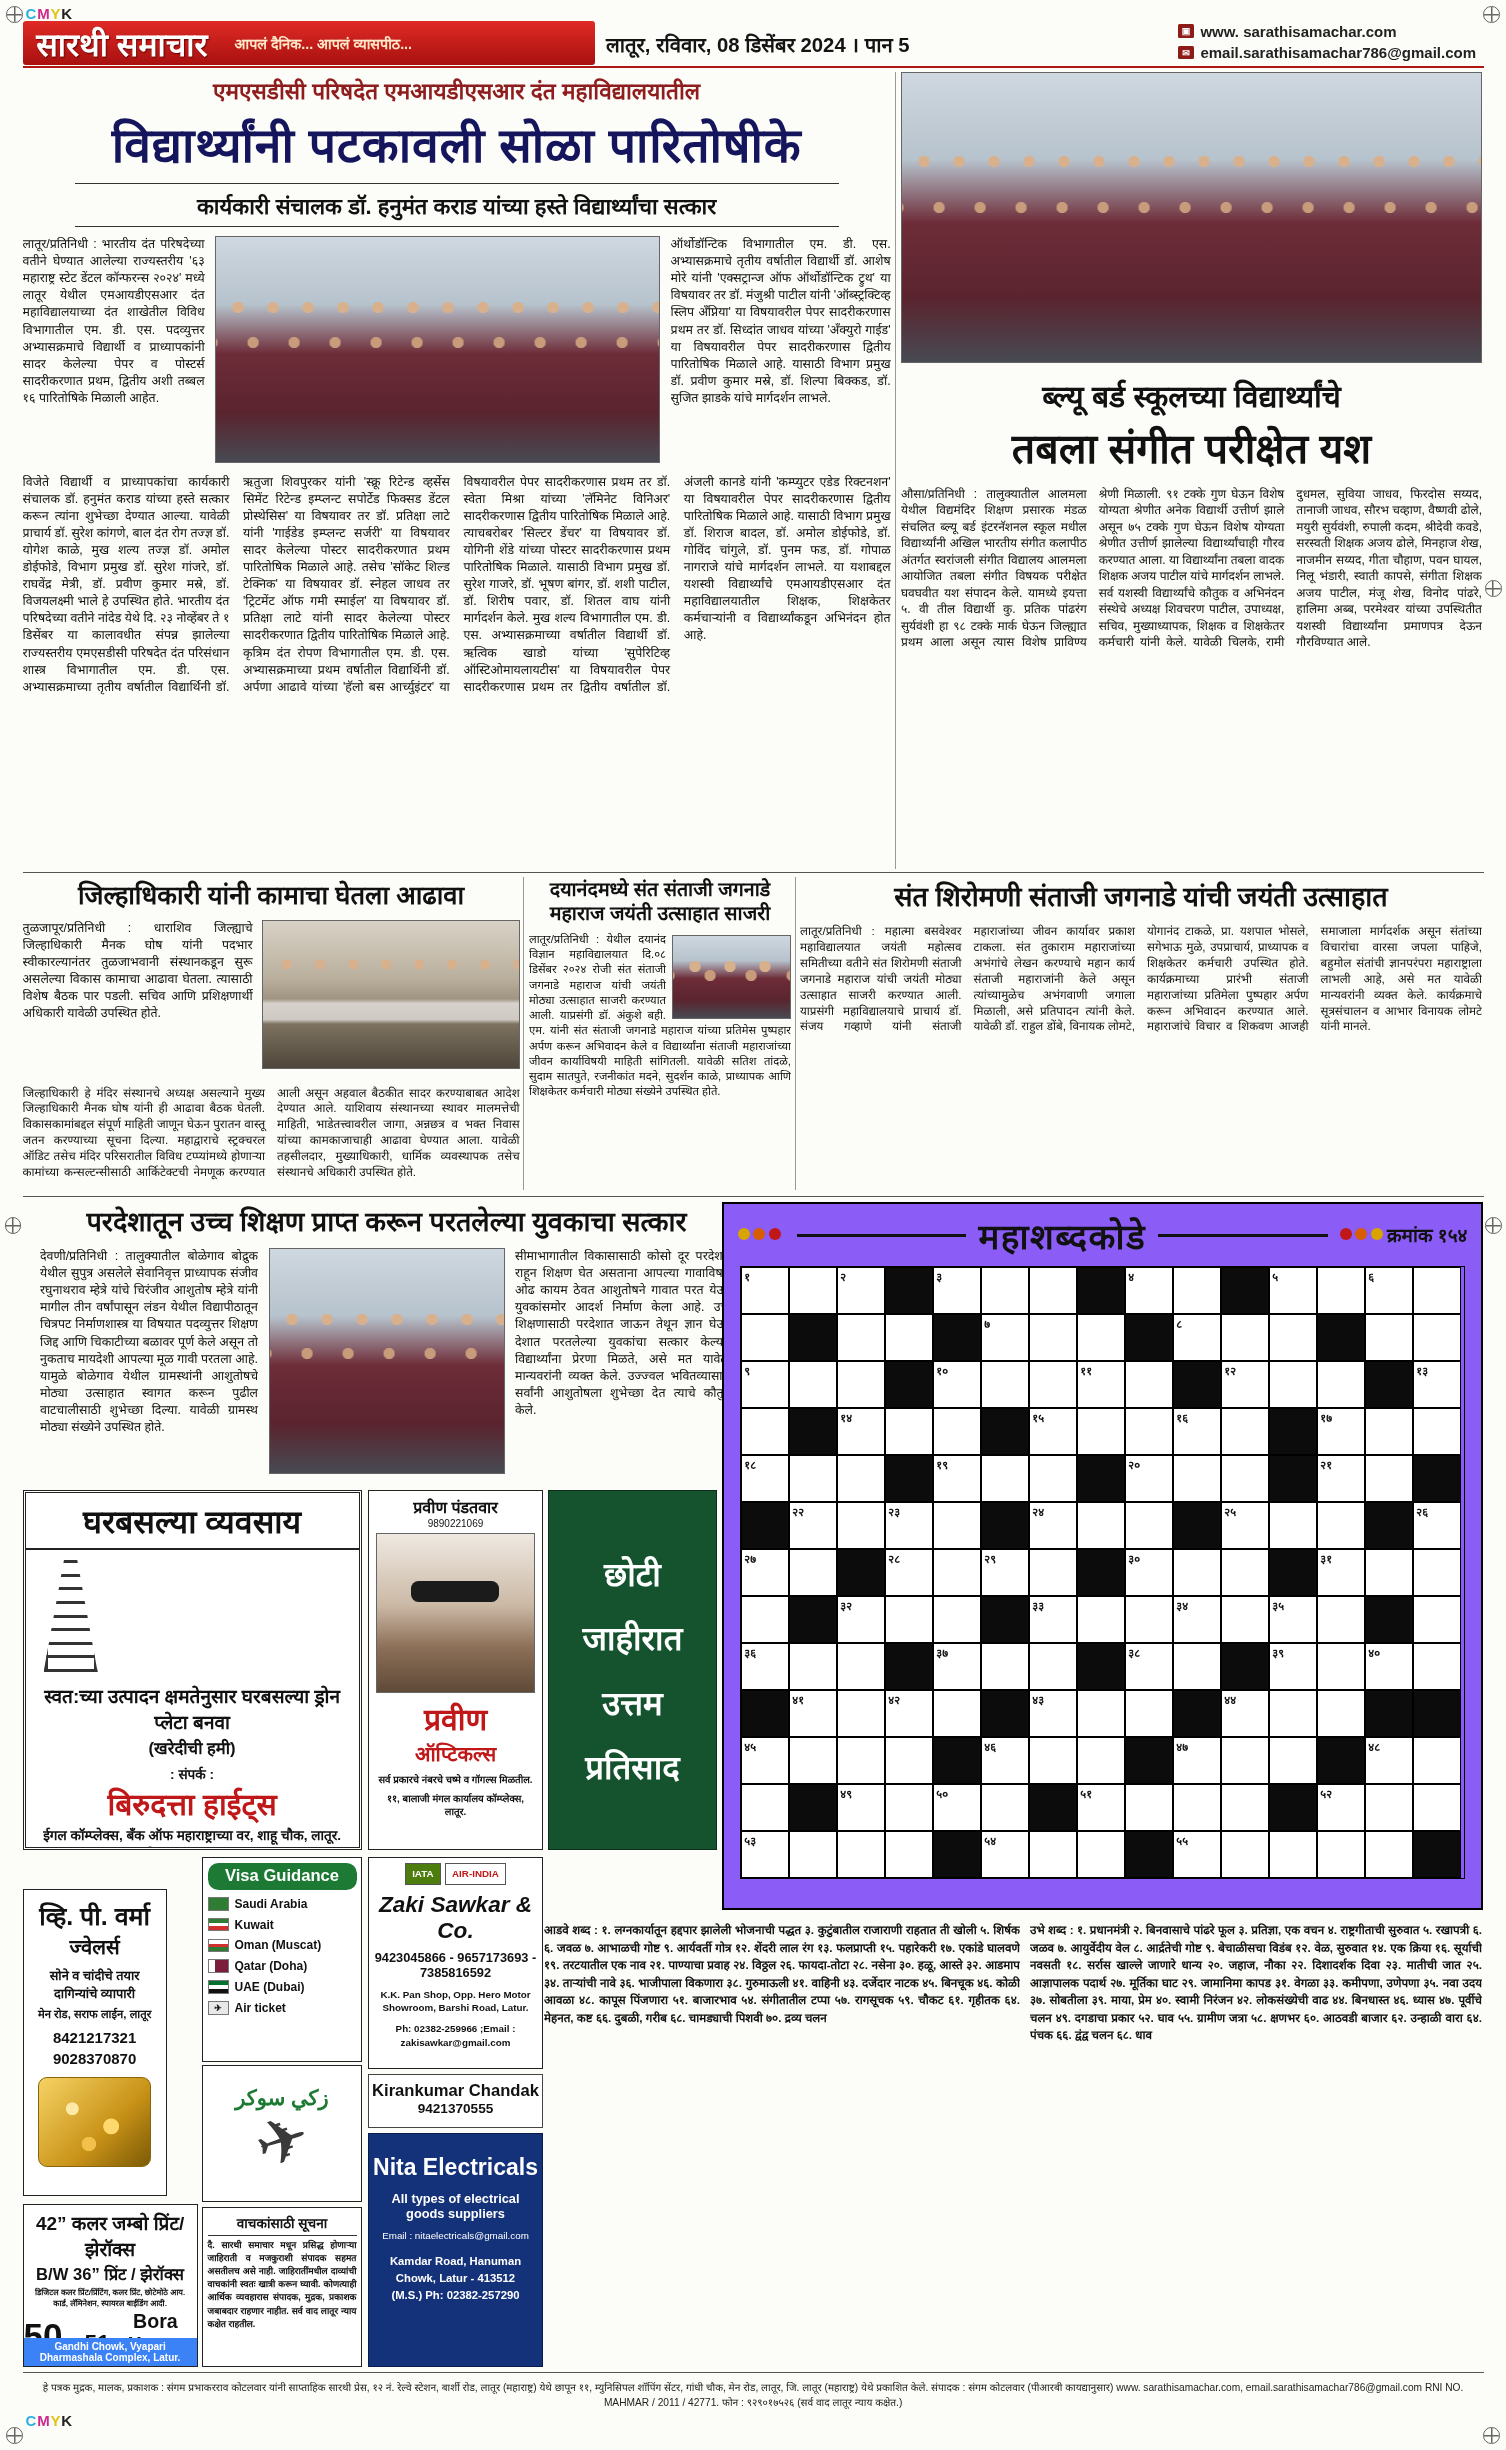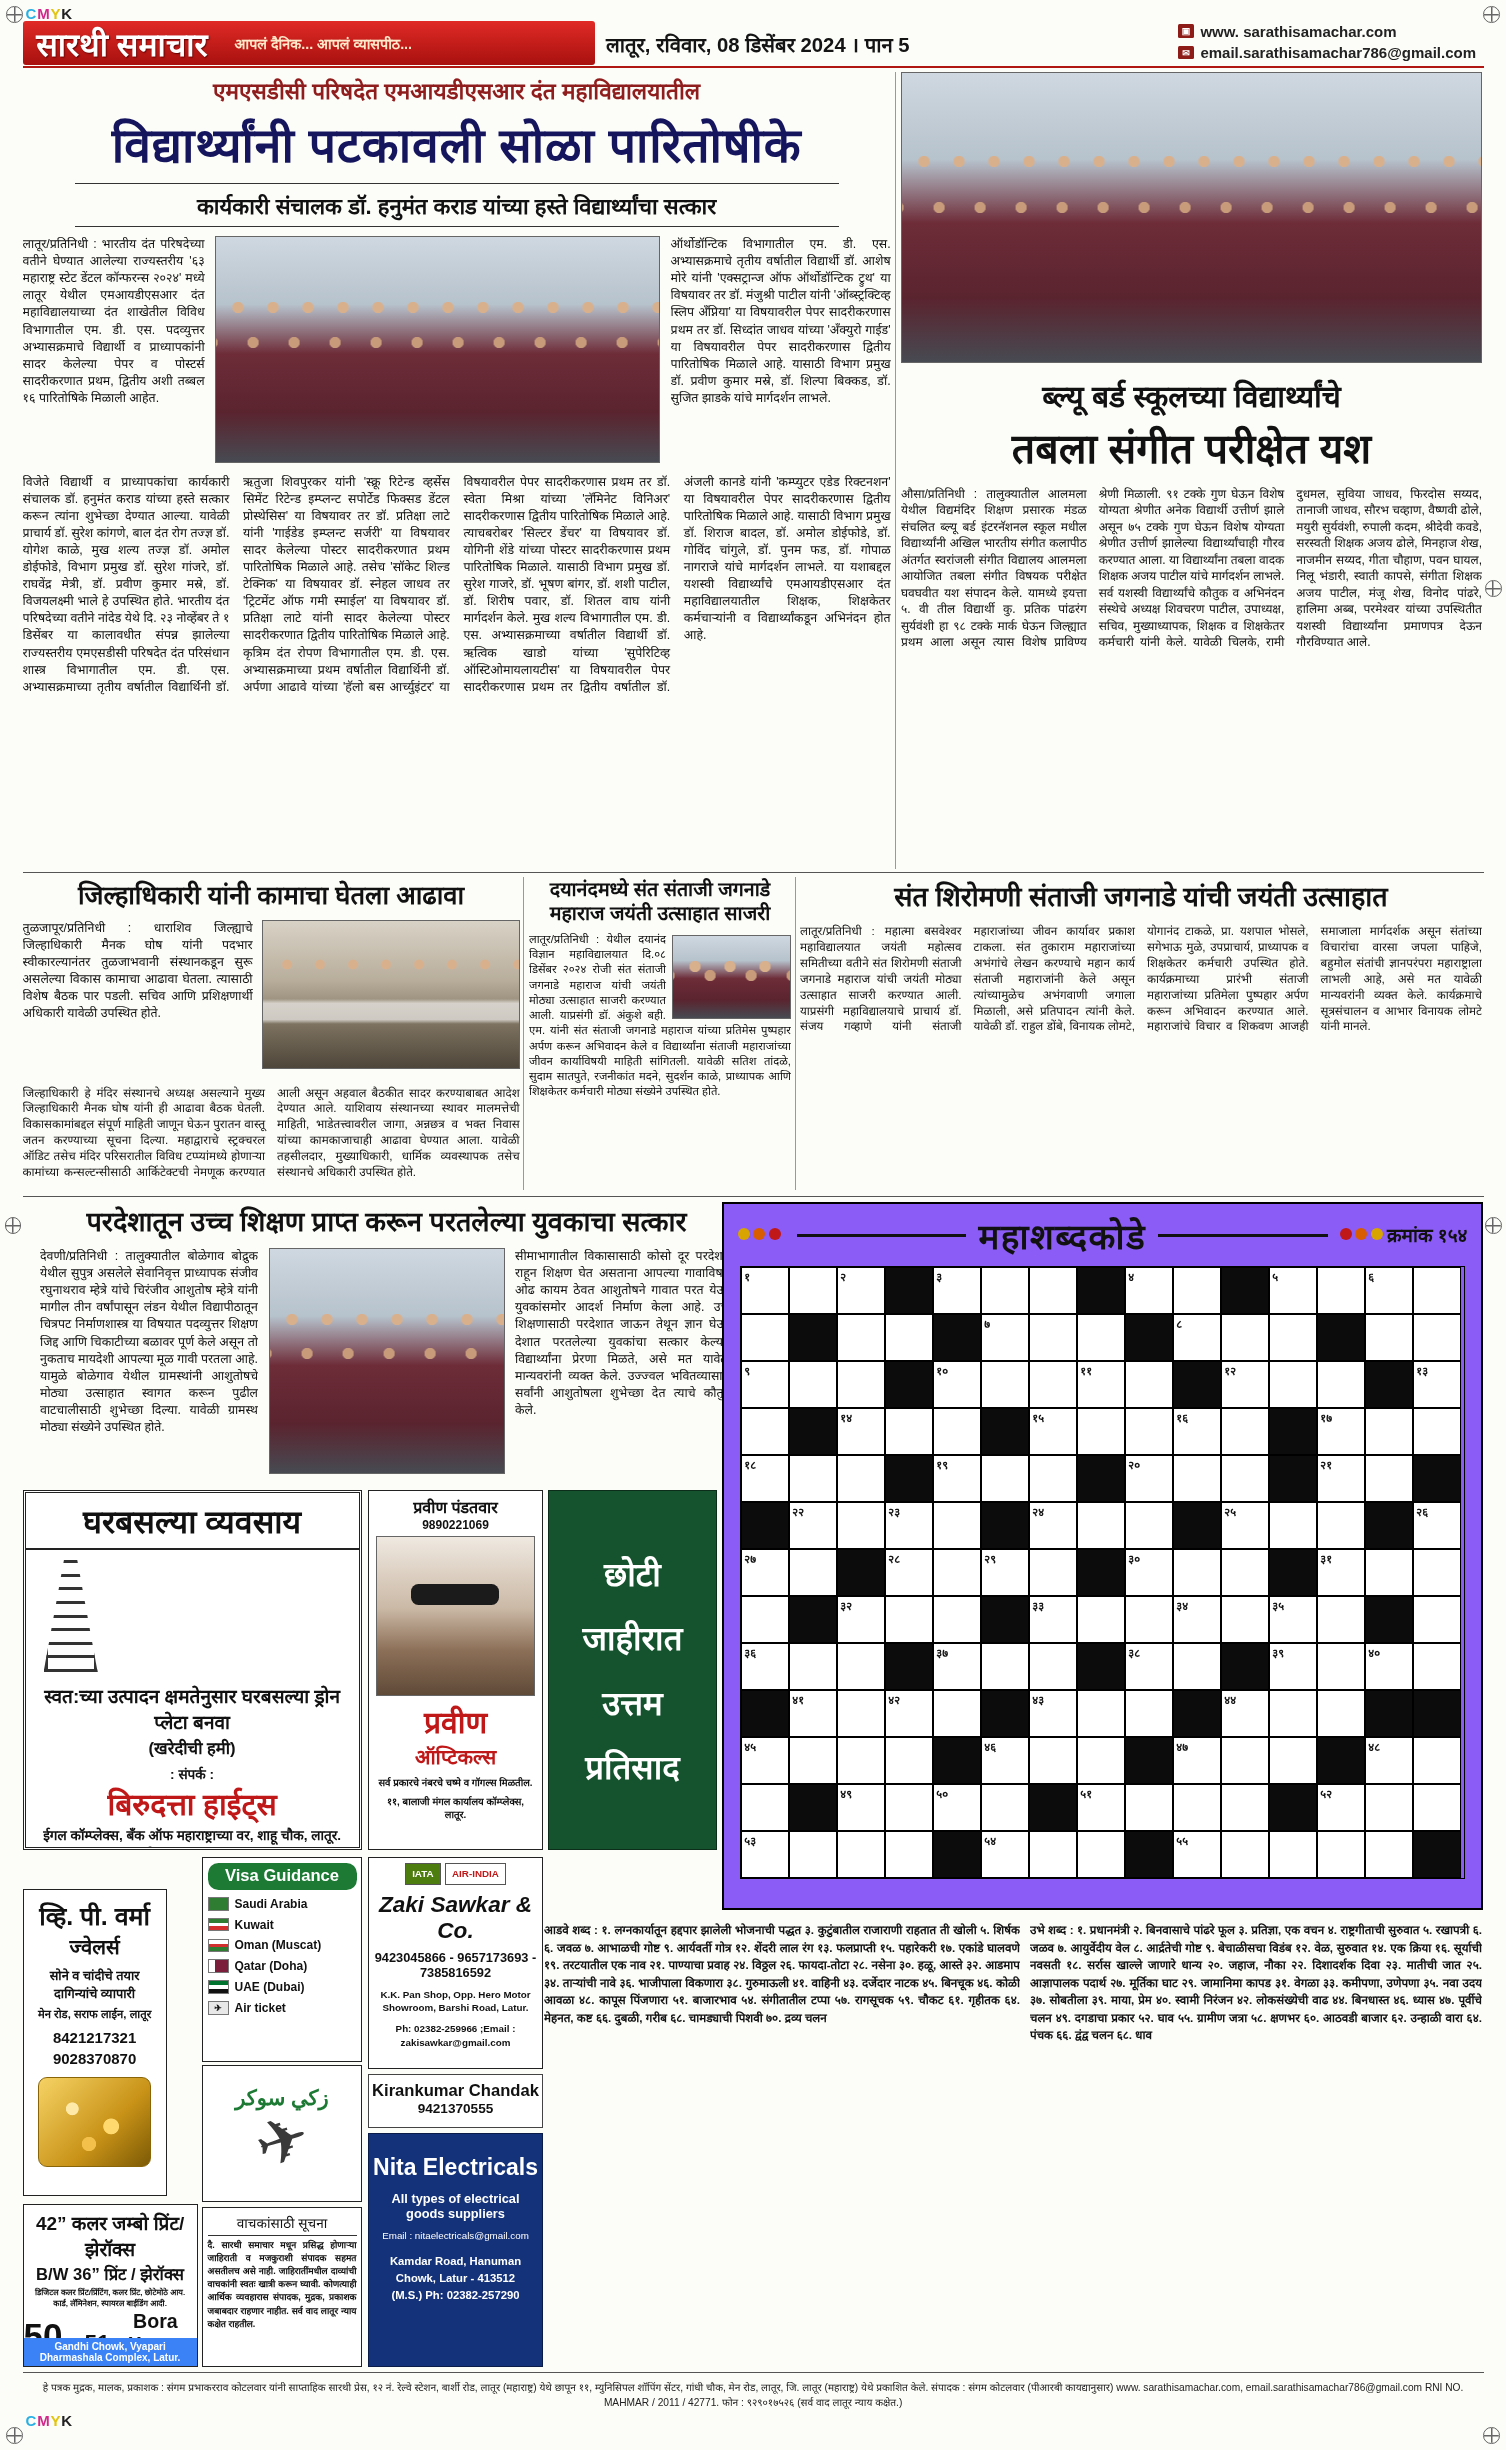--- a/index.html
+++ b/index.html
@@ -117,21 +117,21 @@
       clip-path:polygon(38% 0, 62% 0, 100% 100%, 0 100%); }
   .gb-earn { flex:1; font-size:35px; font-weight:800; line-height:1.2; }
   .gb-body { font-size:19px; font-weight:800; padding:1.5px 13.6px; }
   .gb-guarantee { font-size:16.6px; font-weight:800; }
   .gb-contact { font-size:13.6px; font-weight:bold; margin-top:4.5px; }
   .gb-brand { font-size:30px; font-weight:800; color:#c01818; }
   .gb-addr { font-size:13.6px; font-weight:bold; padding:1.5px 9px; }
 
   .pravin { left:368px; top:1490px; width:175px; height:360px; text-align:center; }
   .pv-top { font-size:16px; font-weight:800; padding:4.5px 0 0; }
-  .pv-phone { font-size:12px; font-weight:bold; }
+  .pv-phone { font-size:10px; font-weight:normal; }
   .pravin .photo { width:92%; height:160px; margin:4.5px auto; }
   .pv-brand { font-size:30px; font-weight:800; color:#c01818; }
   .pv-brand2 { font-size:20.3px; font-weight:800; color:#c01818; }
   .pv-small { font-size:9.8px; font-weight:bold; margin-top:6px; padding:0 6px; }
 
   .chhoti { left:548px; top:1490px; width:169px; height:360px; background:#14532d; color:#fff; display:flex; flex-direction:column; justify-content:center; gap:19.6px; text-align:center; border:1.5px solid #0b2d19; }
   .chhoti div { font-size:33px; font-weight:800; }
 
   .verma { left:22.6px; top:1889px; width:144px; height:307px; text-align:center; }
   .vm-brand { font-size:25px; font-weight:800; margin-top:7.5px; }
@@ -163,21 +163,21 @@
   .zaki { left:368px; top:1857px; width:175px; height:212px; text-align:center; padding:4.5px; }
   .zk-logos { display:flex; justify-content:center; gap:4.5px; }
   .zk-tile { border:0.8px solid #555; font-size:9.8px; font-weight:800; padding:4.5px 6px; }
   .zk-iata { background:#4d7c0f; color:#fff; }
   .zk-air { color:#c01818; }
   .zk-brand { font-size:22.6px; font-weight:800; font-style:italic; margin-top:7.5px; }
   .zk-phones { font-size:12.8px; font-weight:800; margin-top:6px; }
   .zk-addr { font-size:9.8px; font-weight:bold; margin-top:7.5px; line-height:1.4; }
 
   .suchana { left:202px; top:2207px; width:160px; height:160px; padding:4.5px; }
-  .su-title { text-align:center; font-size:13.6px; font-weight:400; border-bottom:0.8px solid #333; padding-bottom:3px; }
+  .su-title { text-align:center; font-size:13.6px; font-weight:700; border-bottom:0.8px solid #333; padding-bottom:3px; }
   .su-body { font-size:9px; font-weight:bold; text-align:justify; margin-top:3.8px; line-height:1.45; }
 
   .xerox { left:22.6px; top:2204px; width:175px; height:163px; text-align:center; }
   .xr-line1 { font-size:19px; font-weight:800; margin-top:4.5px; }
   .xr-line2 { font-size:16.6px; font-weight:800; }
   .xr-small { font-size:8px; font-weight:bold; padding:1.5px 4.5px; }
   .xr-price { display:flex; align-items:flex-end; justify-content:center; gap:4.5px; }
   .xr-50 { font-size:35px; font-weight:800; }
   .xr-paise { font-size:10.5px; font-weight:800; }
   .xr-51 { font-size:22.6px; font-weight:800; }

